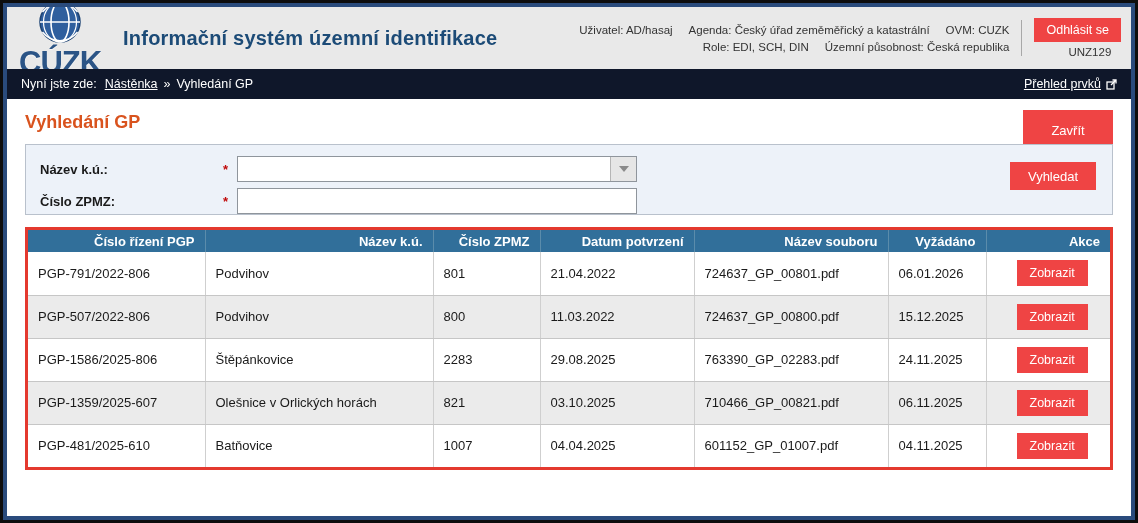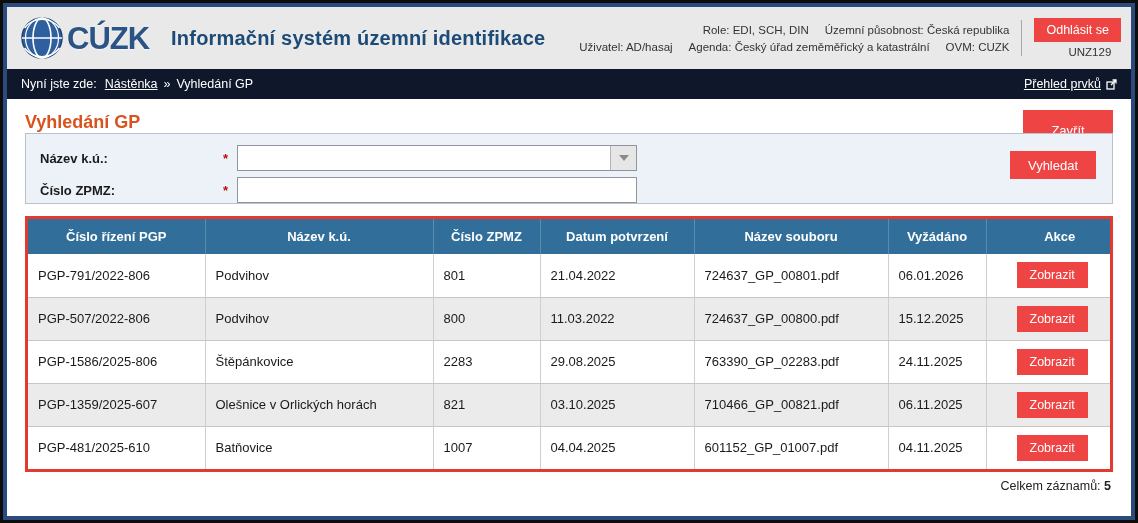--- a/index.html
+++ b/index.html
@@ -21,21 +21,21 @@
     overflow: hidden;
   }
 
   
   .header {
     height: 62px; flex: 0 0 62px;
     background: #e9e9e9;
     display: flex; align-items: center;
     padding: 0 10px 0 12px;
   }
-  .logo-wrap { display: flex; align-items: center; gap: 2px; }
+  .logo-wrap { display: flex; align-items: center; gap: 2px; flex-direction: column; }
   .logo-text {
     font-size: 31px; font-weight: 800; letter-spacing: -1px;
     color: #2b5486; line-height: 1;
     text-shadow: 0 1px 1px rgba(255,255,255,.6);
   }
   .app-title {
     margin-left: 22px;
     font-size: 20px; font-weight: bold; color: #1c4b77;
     letter-spacing: 0.2px;
   }
@@ -78,20 +78,21 @@
     margin-top: 13px;
     font-size: 18px; font-weight: bold; color: #d9531e;
   }
   .close-btn {
     position: absolute; top: 11px; right: 18px;
     width: 90px; height: 40px; font-size: 13px;
   }
 
   
   .form-box {
+    margin-top: 11px;
     border: 1px solid #b9c1cc;
     background: #edf2f9;
     padding: 11px 16px 12px 14px;
     position: relative;
     height: 71px;
   }
   .form-row { display: flex; align-items: center; height: 26px; margin-bottom: 6px; }
   .form-label { width: 183px; font-size: 13px; color: #1a1a1a; font-weight: 600; }
   .req { width: 14px; color: #c00a0a; font-size: 13px; font-weight: bold; text-align: left; }
   .combo { display: flex; width: 400px; height: 26px; border: 1px solid #8f959c; background: #fff; }
@@ -118,22 +119,22 @@
   }
 
   
   .table-highlight {
     margin-top: 12px;
     border: 3px solid #e4392f;
   }
   table { border-collapse: collapse; width: 100%; table-layout: fixed; }
   th {
     background: #316f9a; color: #fff;
-    font-size: 13px; font-weight: bold; text-align: center;
-    padding: 0 10px; height: 35px;
+    font-size: 13px; font-weight: bold; text-align: right;
+    padding: 0 10px; height: 22px;
     border-right: 1px solid #5b8cab;
   }
   th:last-child { border-right: none; padding-left: 33px; }
   td {
     font-size: 13px; color: #1a1a1a;
     padding: 0 10px; height: 43px;
     border-right: 1px solid #cfcfcf;
     border-bottom: 1px solid #c6c6c6;
     overflow: hidden; white-space: nowrap;
   }
@@ -169,27 +170,27 @@
           <path d="M5.5 13 A22 22 0 0 1 40.5 13" fill="none" stroke="#ffffff" stroke-width="1.4"></path>
           <path d="M5.5 33 A22 22 0 0 0 40.5 33" fill="none" stroke="#ffffff" stroke-width="1.4"></path>
         </svg>
         <span class="logo-text">CÚZK</span>
       </div>
       <div class="app-title">Informační systém územní identifikace</div>
 
       <div class="user-area">
         <div class="user-lines">
           <div class="user-line">
-            <span>Role: EDI, SCH, DIN</span>
-            <span>Územní působnost: Česká republika</span>
-          </div>
-          <div class="user-line">
             <span>Uživatel: AD/hasaj</span>
             <span>Agenda: Český úřad zeměměřický a katastrální</span>
             <span>OVM: CUZK</span>
+          </div>
+          <div class="user-line">
+            <span>Role: EDI, SCH, DIN</span>
+            <span>Územní působnost: Česká republika</span>
           </div>
         </div>
         <div class="user-sep"></div>
         <div class="logout-col">
           <button class="btn">Odhlásit se</button>
           <span class="session-code">UNZ129</span>
         </div>
       </div>
     </div>
 
@@ -286,20 +287,16 @@
                 <td class="col-3">1007</td>
                 <td class="col-4">04.04.2025</td>
                 <td class="col-5">601152_GP_01007.pdf</td>
                 <td class="col-6">04.11.2025</td>
                 <td class="col-7"><button class="btn row-btn">Zobrazit</button></td>
               </tr>
             </tbody>
         </table>
       </div>
 
-      <div class="footer-total">
-        <span>Celkem záznamů:</span>
-        <b>5</b>
-      </div>
     </div>
 
   </div>
 </div>
 
 </body></html>

